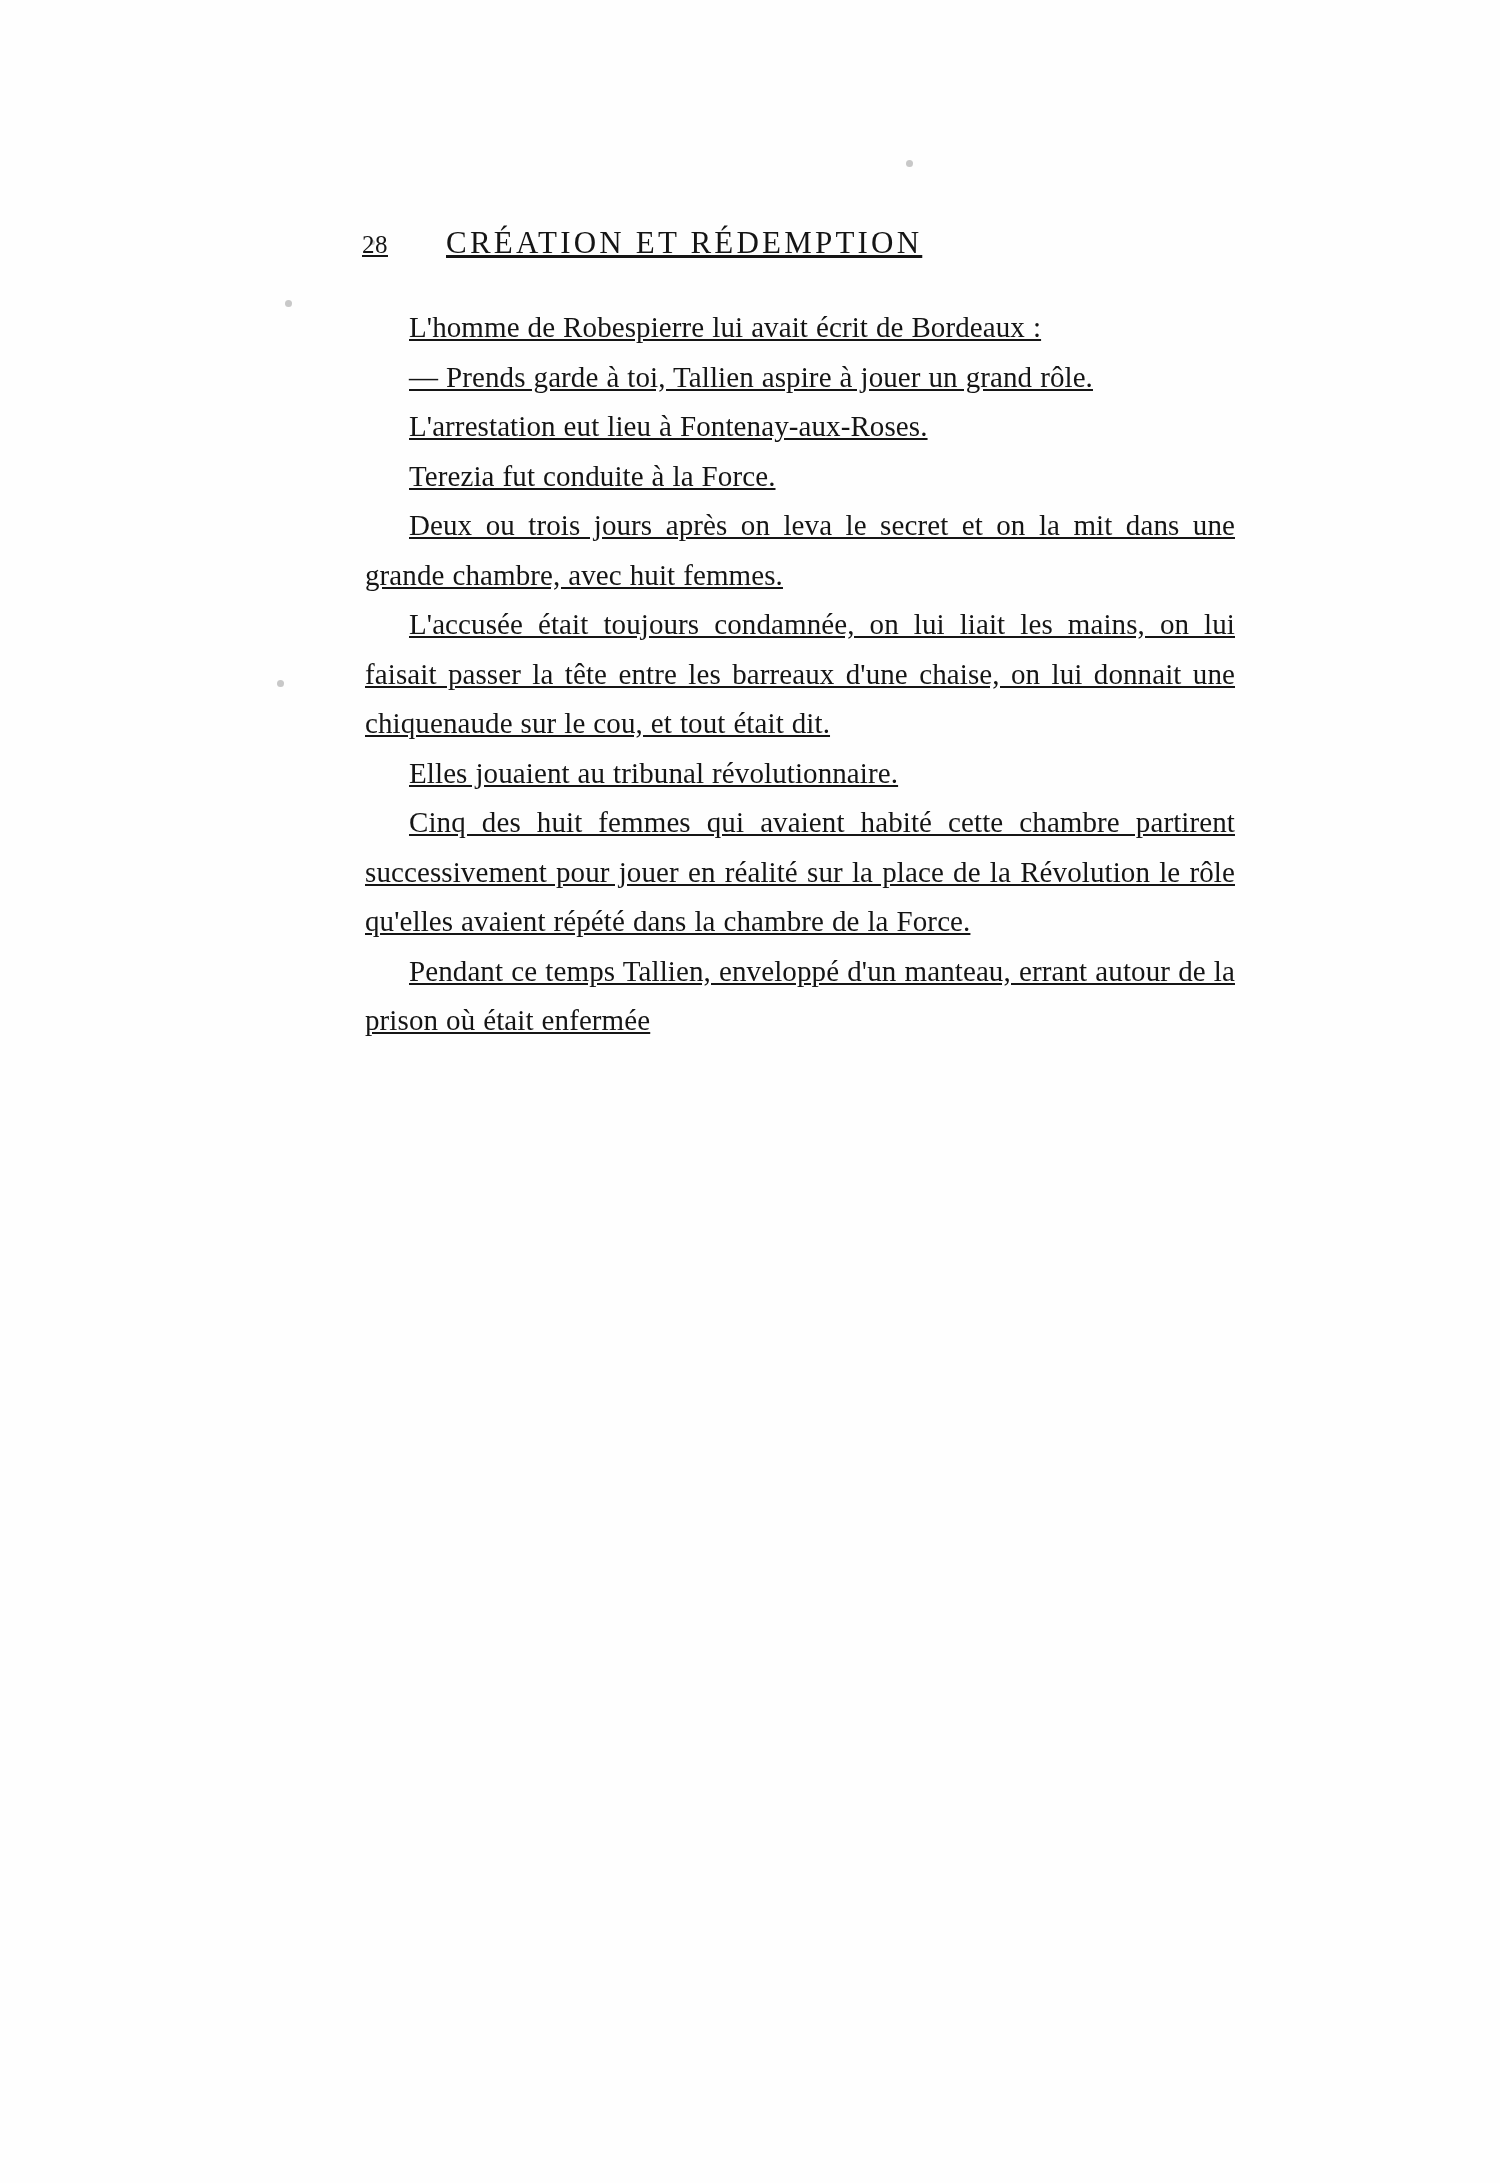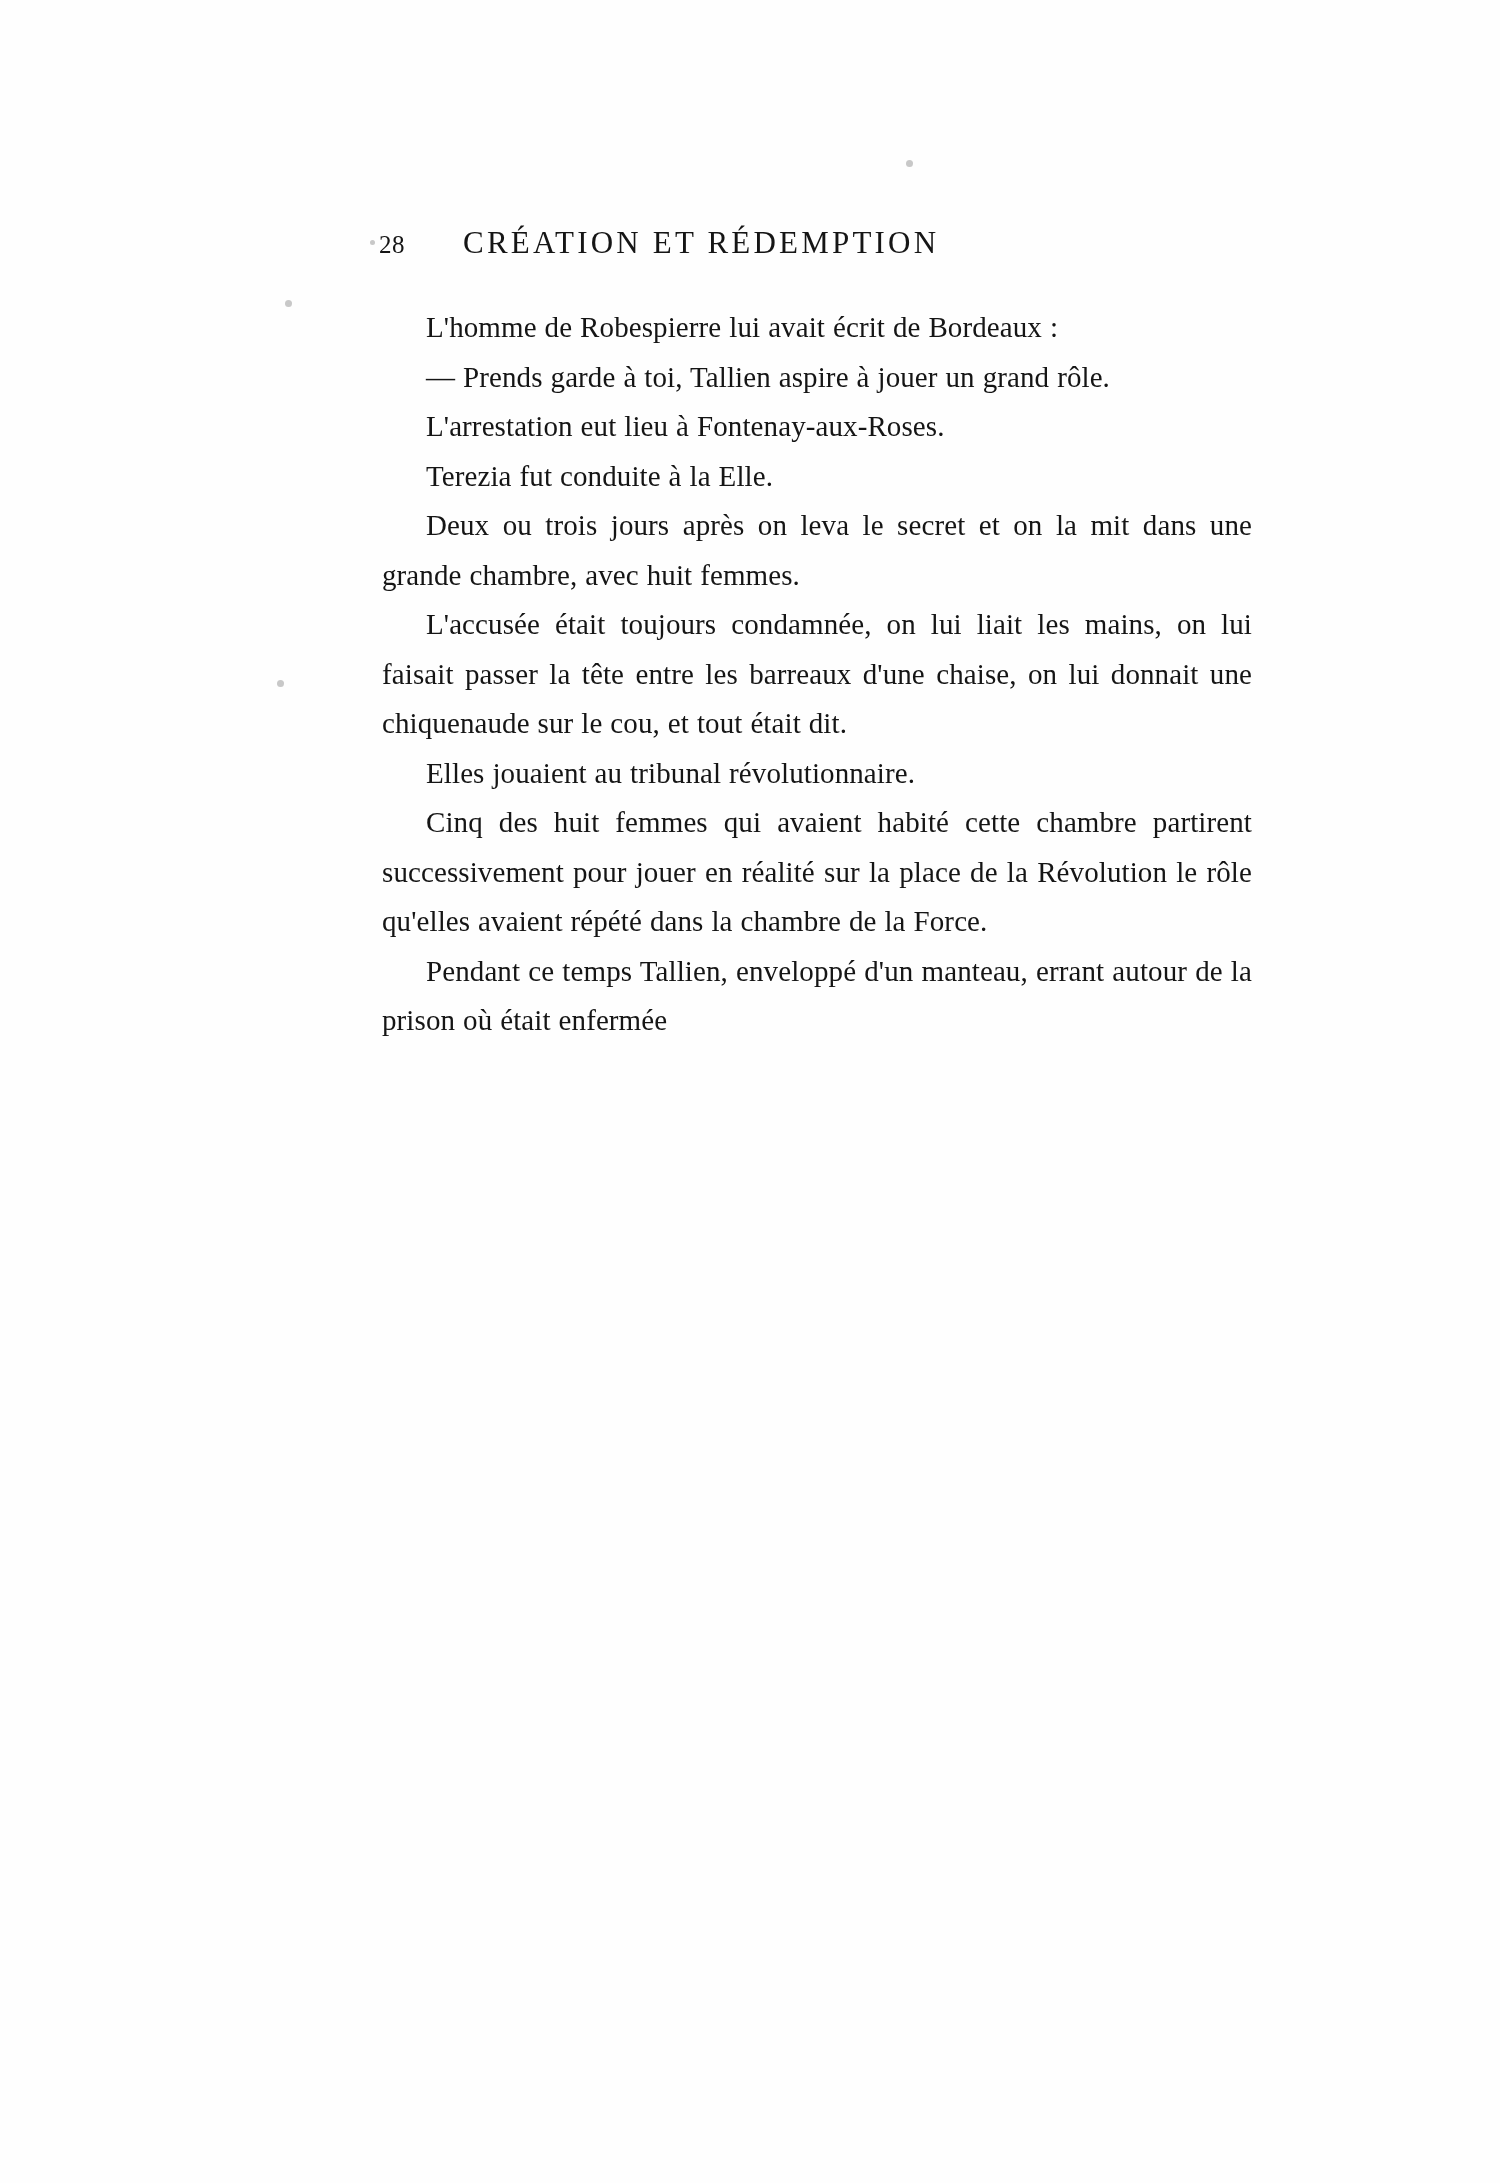--- a/index.html
+++ b/index.html
@@ -18,23 +18,24 @@
   .page {
     position: absolute;
     left: 0;
     top: 0;
     width: 1500px;
     height: 2183px;
     background: #fefefe;
   }
   .page-inner {
     position: absolute;
-    left: 382px;
+    left: 365px;
     top: 225px;
     width: 870px;
+    text-decoration: underline;
   }
   .header-line {
     display: flex;
     align-items: baseline;
     margin-bottom: 42px;
     margin-left: -3px;
   }
   .folio {
     font-size: 25px;
     letter-spacing: 0.5px;
@@ -76,21 +77,21 @@
   <div class="page-inner">
 
     <div class="header-line">
       <span class="folio">28</span>
       <span class="running-title">CRÉATION ET RÉDEMPTION</span>
     </div>
 
     <p class="para">L'homme de Robespierre lui avait écrit de Bordeaux :</p>
     <p class="para">— Prends garde à toi, Tallien aspire à jouer un grand rôle.</p>
     <p class="para">L'arrestation eut lieu à Fontenay-aux-Roses.</p>
-    <p class="para">Terezia fut conduite à la Elle.</p>
+    <p class="para">Terezia fut conduite à la Force.</p>
     <p class="para">Deux ou trois jours après on leva le secret et on la mit dans une grande chambre, avec huit femmes.</p>
     <p class="para">L'accusée était toujours condamnée, on lui liait les mains, on lui faisait passer la tête entre les barreaux d'une chaise, on lui donnait une chiquenaude sur le cou, et tout était dit.</p>
     <p class="para">Elles jouaient au tribunal révolutionnaire.</p>
     <p class="para">Cinq des huit femmes qui avaient habité cette chambre partirent successivement pour jouer en réalité sur la place de la Révolution le rôle qu'elles avaient répété dans la chambre de la Force.</p>
     <p class="para">Pendant ce temps Tallien, enveloppé d'un manteau, errant autour de la prison où était enfermée</p>
 
   </div>
 </div>
 
 </body></html>

